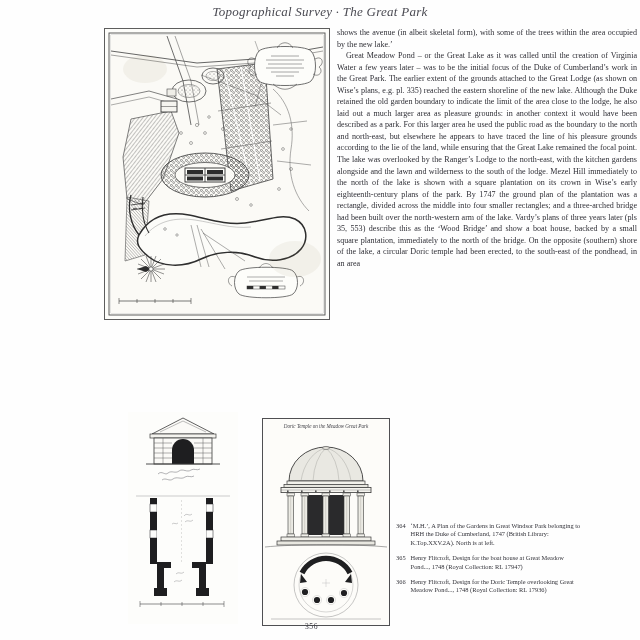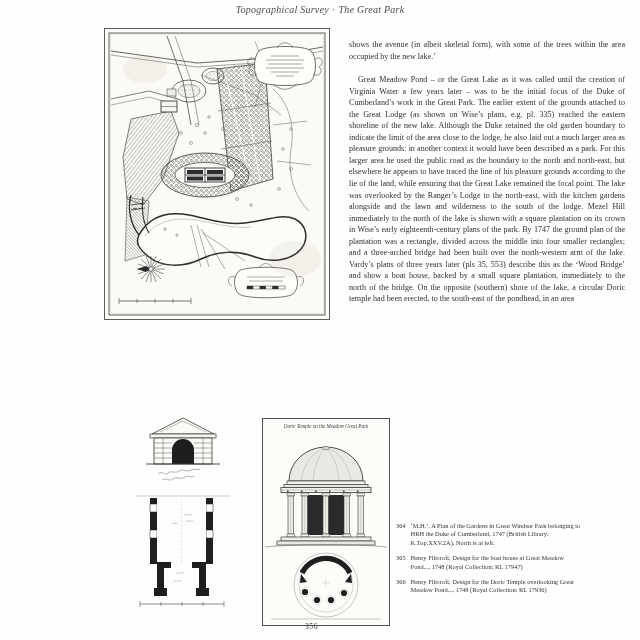--- a/index.html
+++ b/index.html
@@ -10,37 +10,37 @@
     color:#2b2b30;
     position:relative;
   }
   .page{position:absolute;inset:0;background:#fefefe;}
 
   
   .runhead{
     position:absolute;left:0;top:4px;width:640px;
     text-align:center;
     font-style:italic;
-    font-size:10px;
+    font-size:13px;
     letter-spacing:.25px;
     color:#4a4a52;
     white-space:nowrap;
   }
   .runhead .dot{font-style:normal;padding:0 3px;}
 
   
   .textcol{
     position:absolute;left:337px;top:27px;width:300px;
     font-size:8.1px;
     line-height:11.55px;
     text-align:justify;
     color:#2f2f36;
     hyphens:auto;
   }
-  .textcol p{margin:12px;}
+  .textcol p{margin:0;}
   .textcol p.indent{text-indent:9px;}
 
   
   .captions{
     position:absolute;left:396px;top:522px;width:185px;
     font-size:6.4px;line-height:8.4px;color:#33333a;
   }
   .cap{margin-bottom:7px;display:flex;gap:5px;}
   .cap .num{flex:0 0 auto;}
   .cap .body{flex:1 1 auto;}

